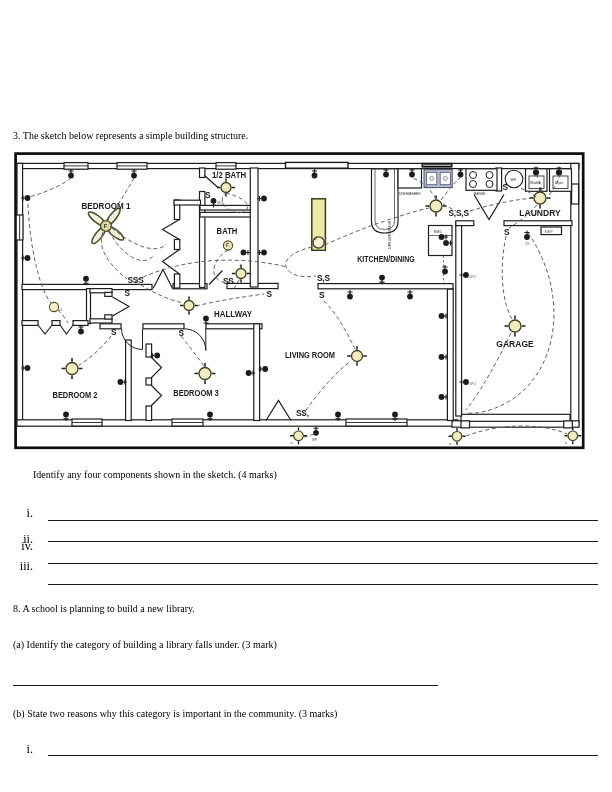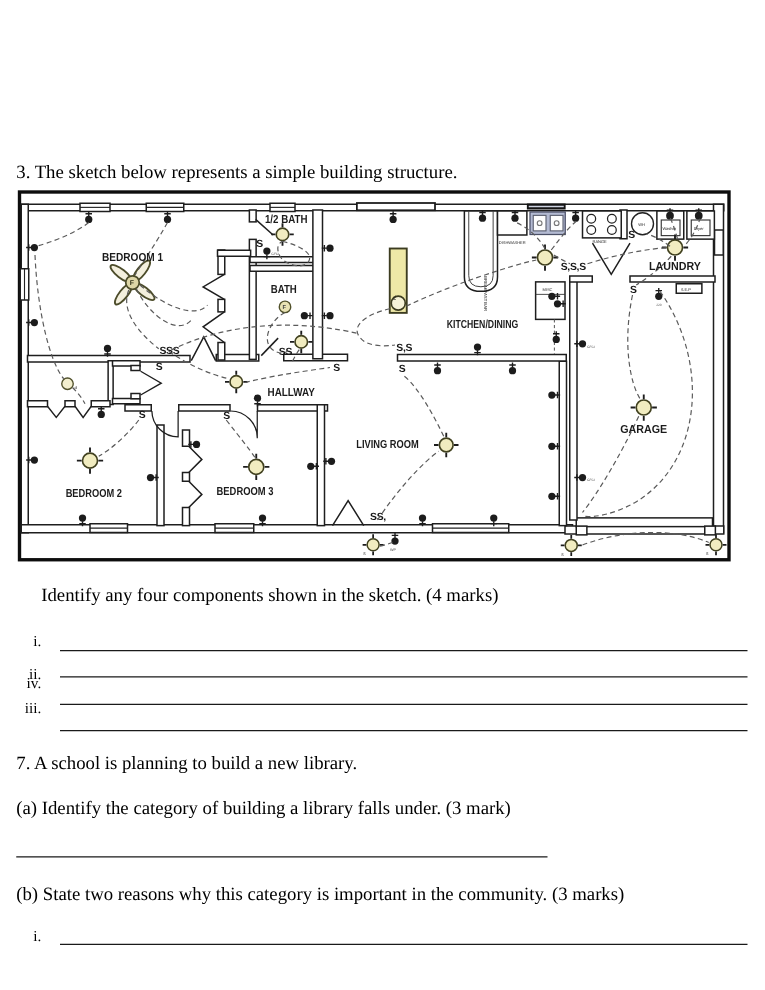--- a/index.html
+++ b/index.html
@@ -1,17 +1,17 @@
 <!DOCTYPE html>
 <html><head>
 <meta charset="utf-8">
 <style>
 html,body{margin:0;padding:0;background:#fff;}
 body{width:612px;height:792px;position:relative;font-family:"Liberation Serif",serif;color:#000;overflow:hidden;}
-.t{position:absolute;font-size:15px;white-space:nowrap;}
+.t{position:absolute;font-size:10px;white-space:nowrap;}
 .rn{position:absolute;left:0;width:33px;text-align:right;font-size:12.2px;}
 .ln{position:absolute;border-top:1.1px solid #1a1a1a;height:0;}
 svg text{font-family:"Liberation Sans",sans-serif;}
 .w{fill:#fff;stroke:#1e1e1e;stroke-width:1.2;}
 .lbl{font-weight:bold;font-size:9.3px;fill:#1b1b1b;text-anchor:middle;}
 .sw{font-weight:bold;font-size:8.3px;fill:#141414;letter-spacing:-0.2px;}
 .tiny{font-size:3.2px;fill:#222;}
 .dash{fill:none;stroke:#5a5a5a;stroke-width:0.95;stroke-dasharray:4 2.7;}
 .dk{fill:#1c1c1c;}
 </style>
@@ -617,21 +617,21 @@
 
 <div class="rn" style="top:532px;">ii.</div>
 <div class="ln" style="left:48px;top:541px;width:550px;"></div>
 
 <div class="rn" style="top:549px;margin-top:10px;">iii.</div>
 <div class="ln" style="left:48px;top:562.5px;width:550px;"></div>
 
 <div class="rn" style="top:539px;">iv.</div>
 <div class="ln" style="left:48px;top:584px;width:550px;"></div>
 
-<div class="t" style="left:13px;top:603px;">7. A school is planning to build a new library.</div>
+<div class="t" style="left:13px;top:603px;">8. A school is planning to build a new library.</div>
 
 <div class="t" style="left:13px;top:638.5px;">(a) Identify the category of building a library falls under. (3 mark)</div>
 
 <div class="ln" style="left:13px;top:685px;width:425px;"></div>
 
 <div class="t" style="left:13px;top:708px;">(b) State two reasons why this category is important in the community. (3 marks)</div>
 
 <div class="rn" style="top:741.5px;">i.</div>
 <div class="ln" style="left:48px;top:754.5px;width:550px;"></div>
 

